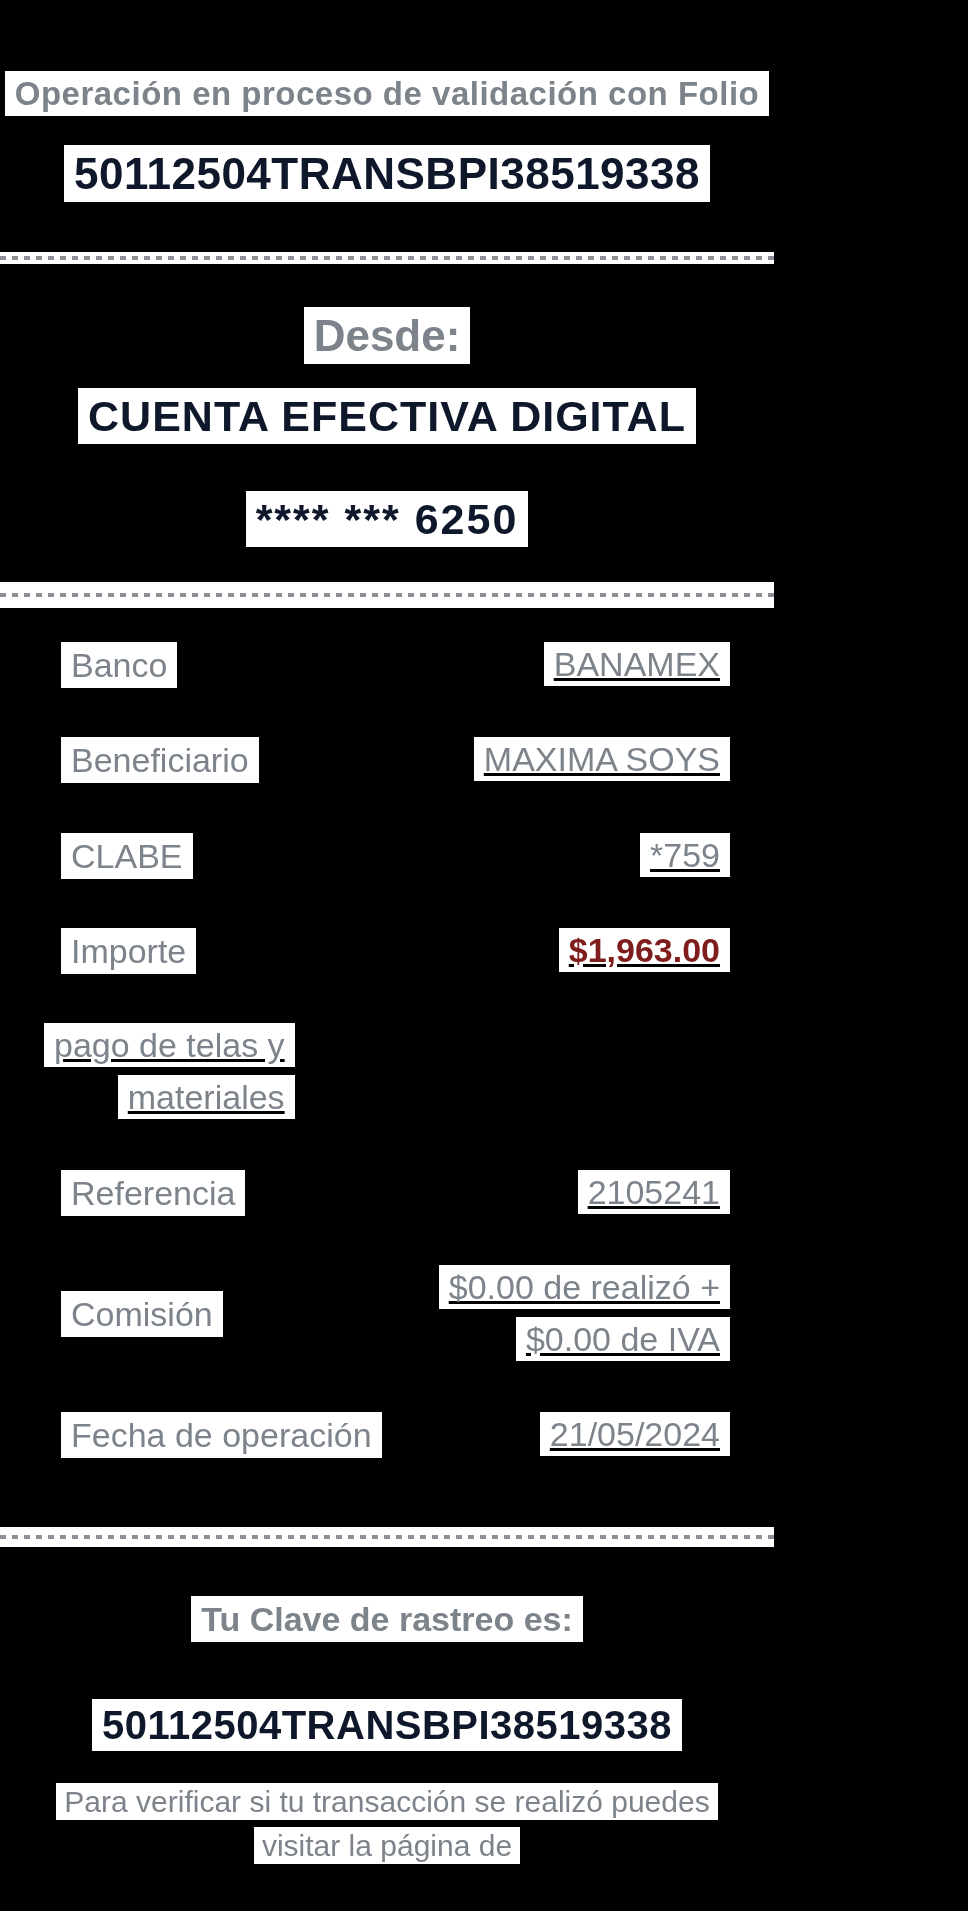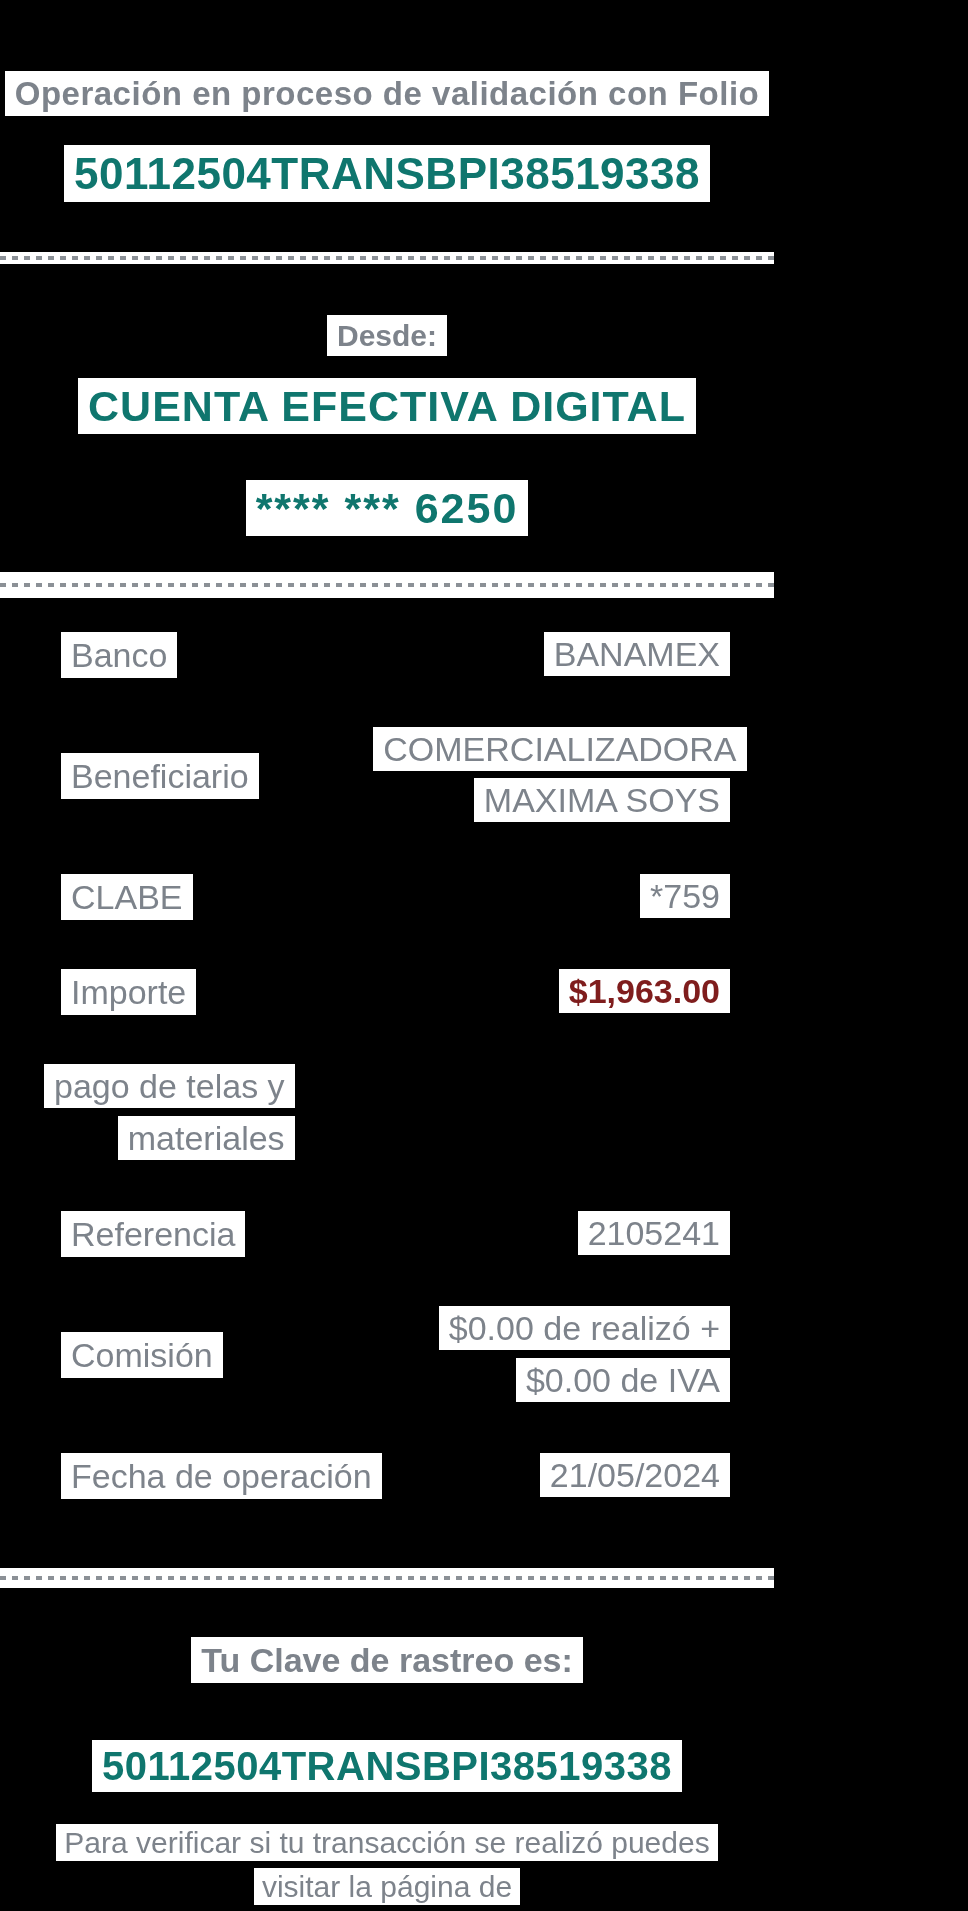--- a/index.html
+++ b/index.html
@@ -17,24 +17,24 @@
   }
   .center{text-align:center;}
   .halo{
     background:#fff;
     padding:4px 10px;
     -webkit-box-decoration-break:clone;
     box-decoration-break:clone;
     line-height:1.45;
   }
   .gray{color:#7d838b;}
-  .blue{color:#0f766e;}
+  .blue{color:#0f172a;}
   .title-line{font-size:33px;font-weight:bold;letter-spacing:.5px;}
   .folio-line{margin-top:24px;font-size:44px;font-weight:bold;letter-spacing:.5px;}
-  .desde-line{margin-top:50px;font-size:30px;font-weight:bold;}
+  .desde-line{margin-top:40px;font-size:44px;font-weight:bold;}
   .cuenta-line{margin-top:18px;font-size:43px;font-weight:bold;letter-spacing:1px;}
   .masked-line{margin-top:40px;font-size:43px;font-weight:bold;letter-spacing:2px;}
   .divider{
     background:#fff;
     margin:0 0;
     display:flex;align-items:center;justify-content:center;
   }
   .divider .dash{
     width:100%;height:4px;
     background:repeating-linear-gradient(90deg,#8b9096 0 6px,transparent 6px 12px);
@@ -46,21 +46,21 @@
     margin-top:32px;
     padding:0 44px;
     display:flex;flex-direction:column;
   }
   .row{
     display:flex;justify-content:space-between;align-items:center;
     margin-bottom:44px;
     font-size:34px;
   }
   .row-label{flex:0 0 auto;padding-left:17px;}
-  .row-value{flex:0 1 auto;max-width:52%;text-align:right;}
+  .row-value{flex:0 1 auto;max-width:52%;text-align:right;text-decoration:underline;}
   .row-value .vline{display:block;margin-bottom:2px;}
   .row-value .vline .halo{padding:3px 10px;}
   .accent .halo{color:#7f1d1d;font-weight:bold;}
   .tracking-title{margin-top:48px;font-size:34px;font-weight:bold;}
   .tracking-key{margin-top:52px;font-size:40px;font-weight:bold;letter-spacing:.5px;}
   .note{
     margin:26px auto 0;
     max-width:720px;
     font-size:30px;
     text-align:center;
@@ -107,21 +107,20 @@
       <div class="row-label"><span class="halo gray">Banco</span></div>
       <div class="row-value">
         <span class="vline"><span class="halo gray">BANAMEX</span></span>
       </div>
     </div>
 
 
     <div class="row">
       <div class="row-label"><span class="halo gray">Beneficiario</span></div>
       <div class="row-value">
-        <span class="vline"><span class="halo gray">COMERCIALIZADORA</span></span>
         <span class="vline"><span class="halo gray">MAXIMA SOYS</span></span>
       </div>
     </div>
 
     <div class="row">
       <div class="row-label"><span class="halo gray">CLABE</span></div>
       <div class="row-value">
         <span class="vline"><span class="halo gray">*759</span></span>
       </div>
     </div>

